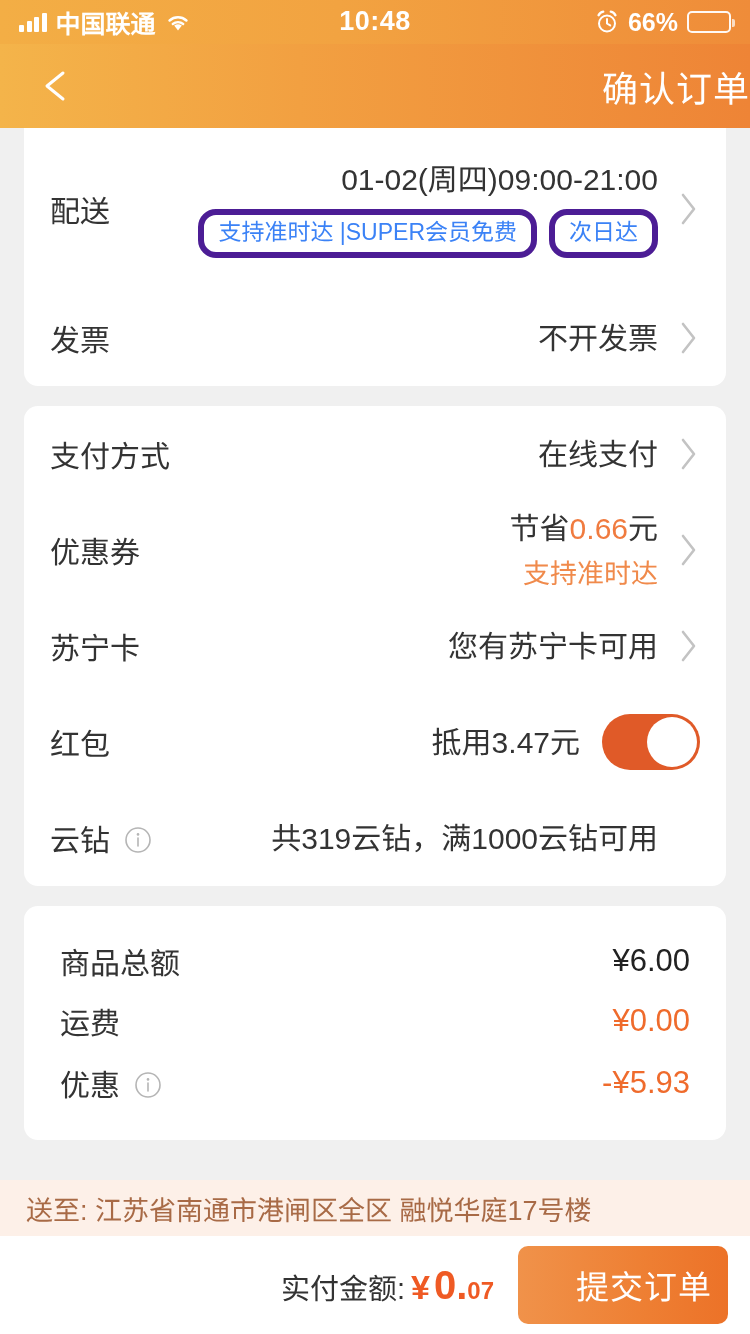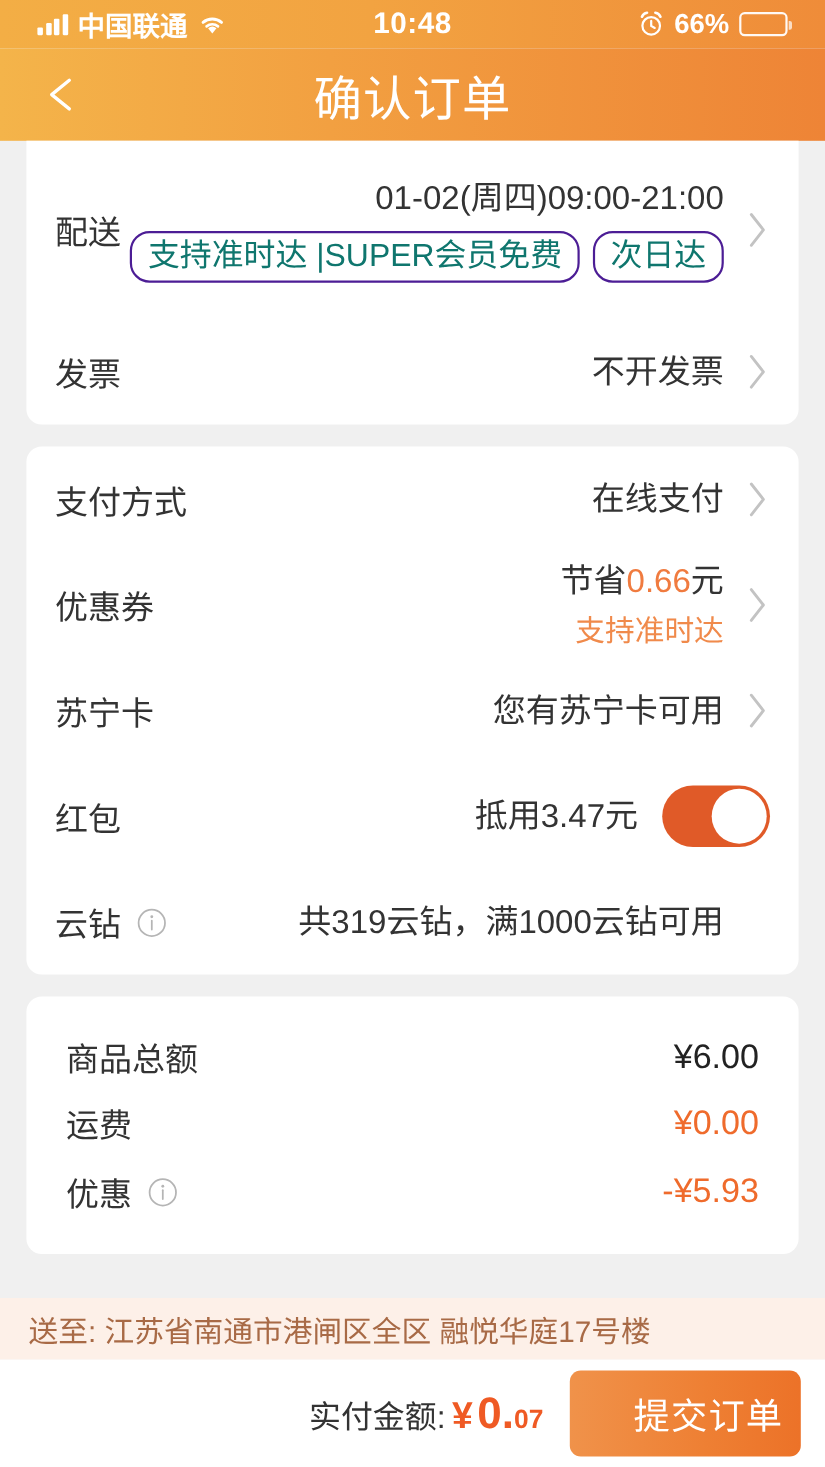--- a/index.html
+++ b/index.html
@@ -18,21 +18,21 @@
   }
 
   
   .status-bar {
     height: 44px;
     width: 750px;
     background: linear-gradient(to right, #f3ae45 0%, #f2a341 45%, #ef8c39 100%);
     display: flex;
     align-items: center;
     justify-content: space-between;
-    padding: 0 34px;
+    padding: 0 19px;
     box-sizing: border-box;
     color: #ffffff;
   }
   .sb-left, .sb-right {
     display: flex;
     align-items: center;
     gap: 9px;
   }
   .sb-center {
     font-size: 27px;
@@ -111,23 +111,23 @@
     transform: translateY(-50%);
     width: 52px;
     height: 52px;
     display: flex;
     align-items: center;
     justify-content: center;
     cursor: pointer;
   }
   .nav-title {
     width: 100%;
-    text-align: center;
+    text-align: right;
     color: #ffffff;
-    font-size: 44px;
+    font-size: 36px;
     letter-spacing: 1px;
   }
 
   
   .content {
     position: absolute;
     top: 128px;
     left: 0;
     width: 750px;
     bottom: 0;
@@ -187,24 +187,24 @@
   }
   .chevron.placeholder { visibility: hidden; }
 
   .tags {
     display: flex;
     gap: 12px;
     justify-content: flex-end;
     margin-top: 6px;
   }
   .tag {
-    border: 2px solid #4c1d95;
-    color: #0f766e;
+    border: 6px solid #4c1d95;
+    color: #3b82f6;
     border-radius: 18px;
-    font-size: 29px;
+    font-size: 23px;
     padding: 4px 14px 5px 14px;
     line-height: 1.2;
     white-space: nowrap;
   }
 
   .info-icon {
     width: 28px;
     height: 28px;
     display: inline-block;
     vertical-align: middle;

